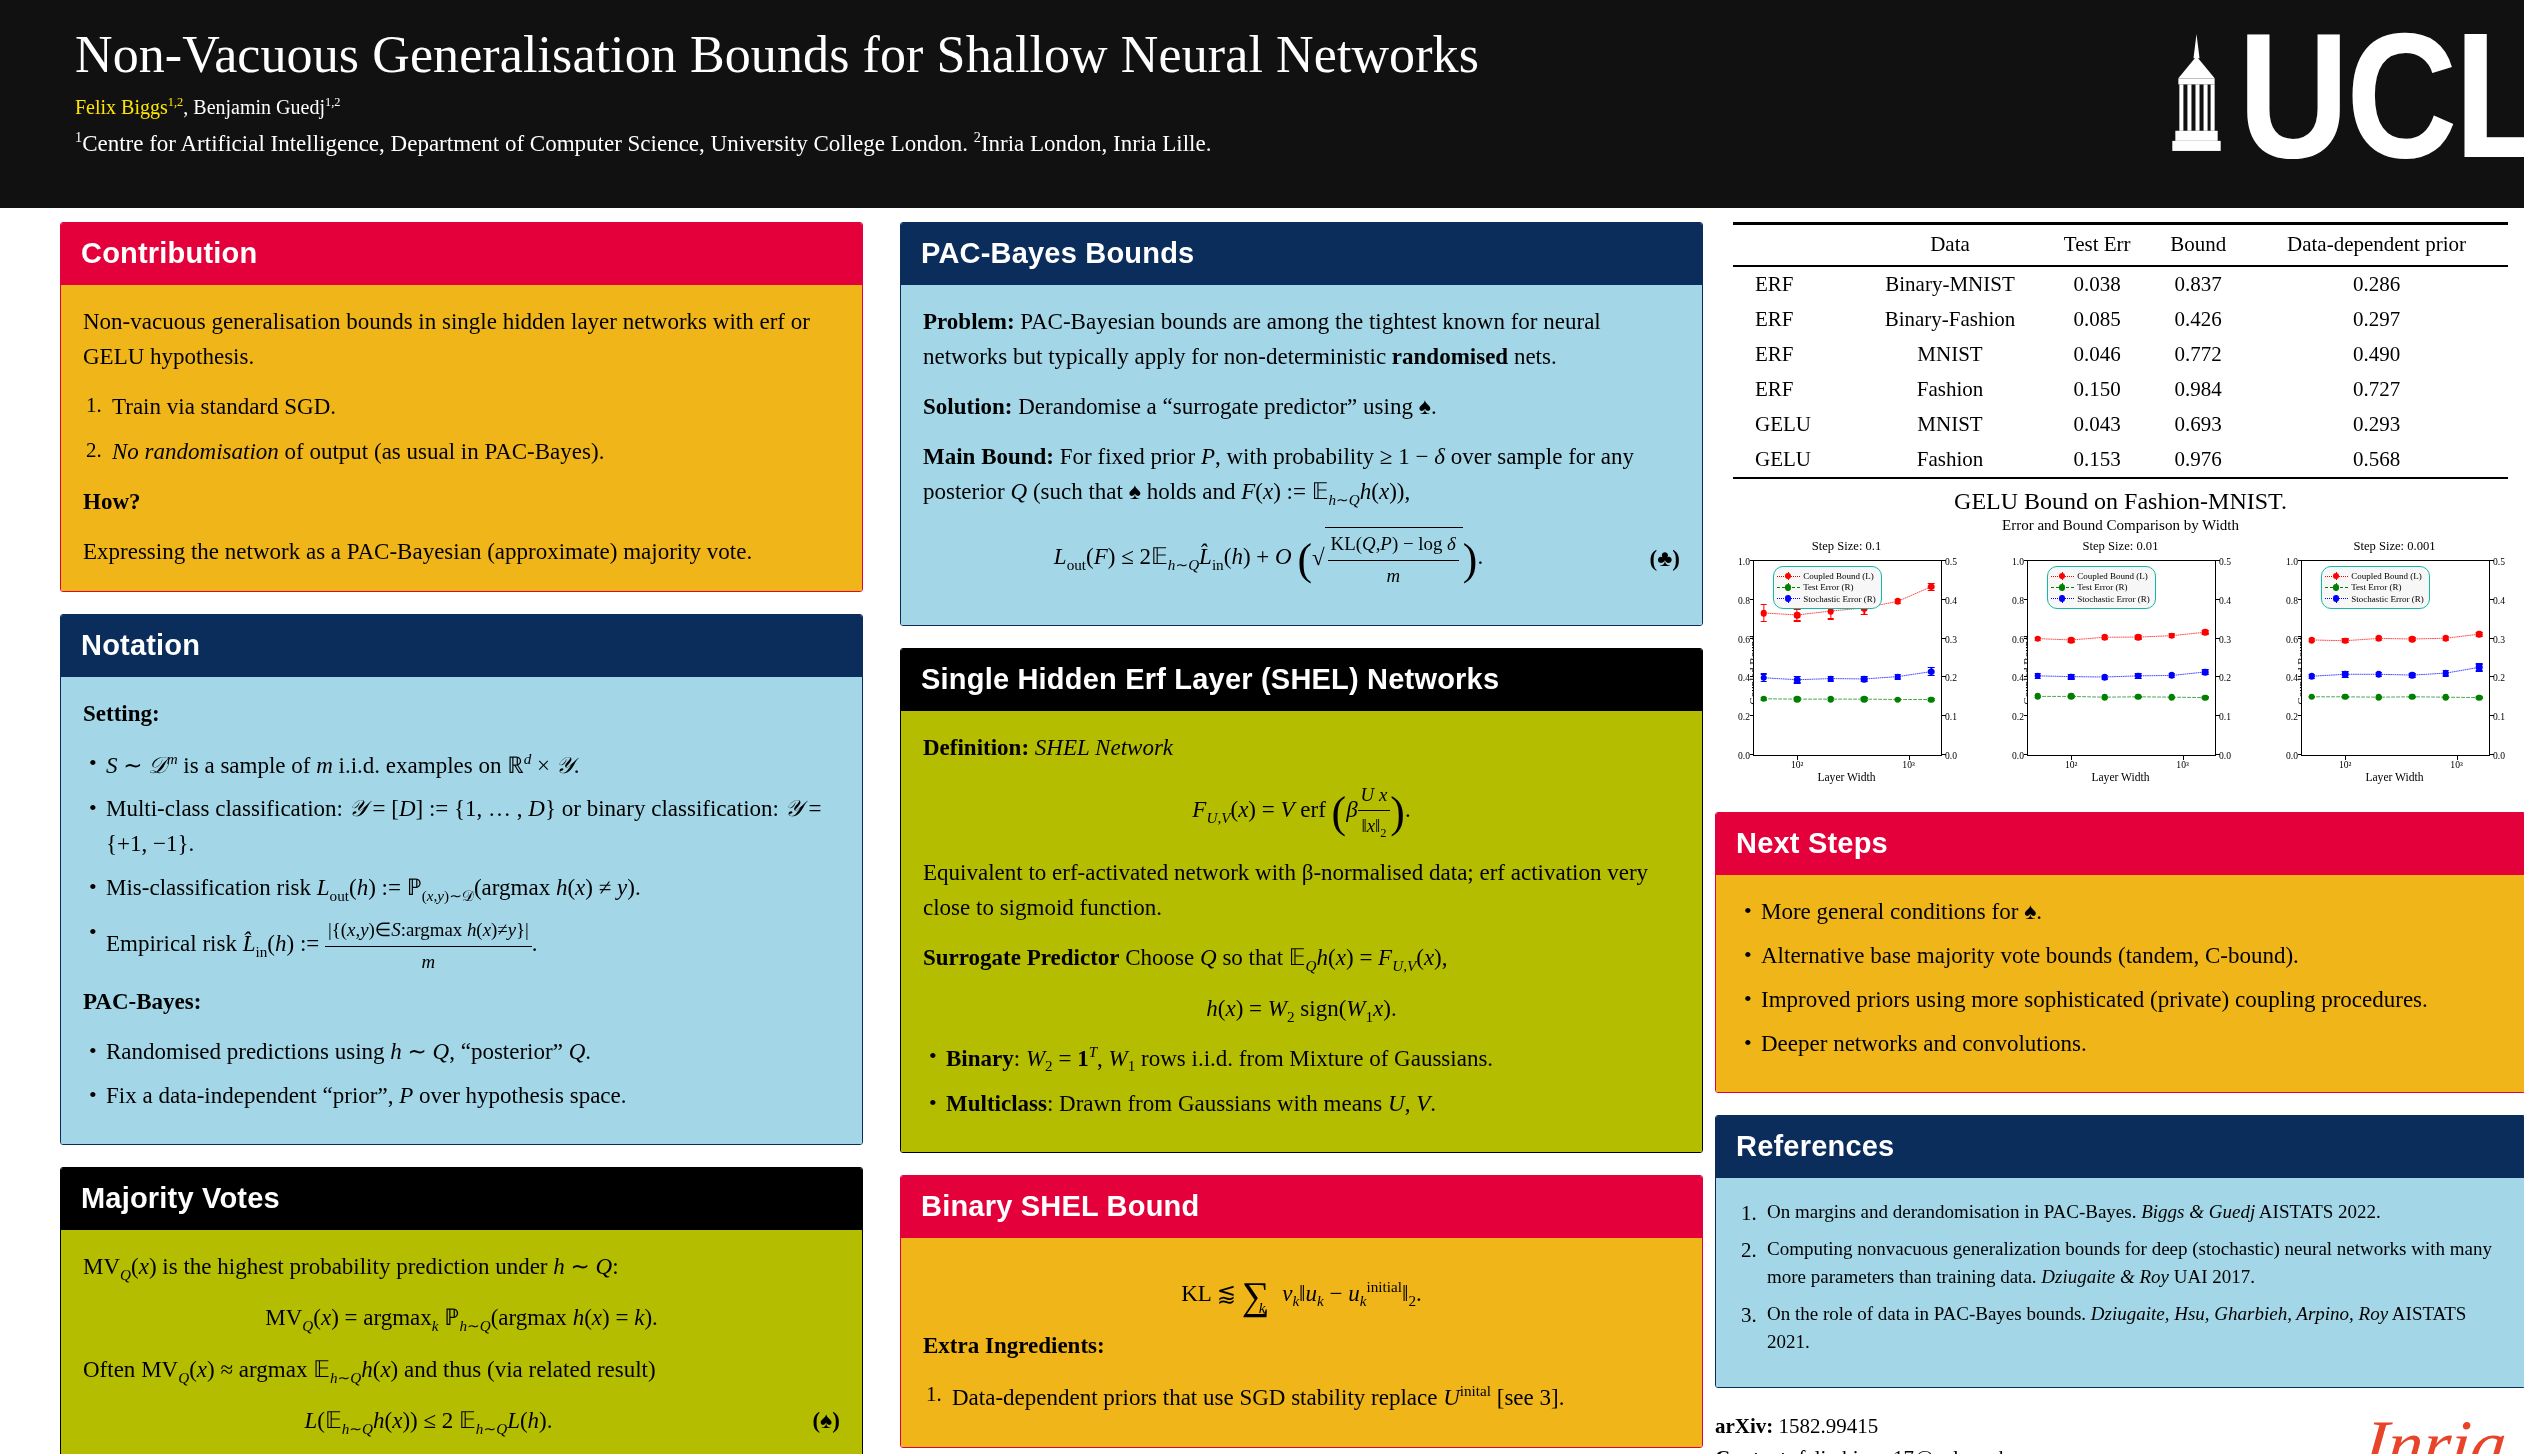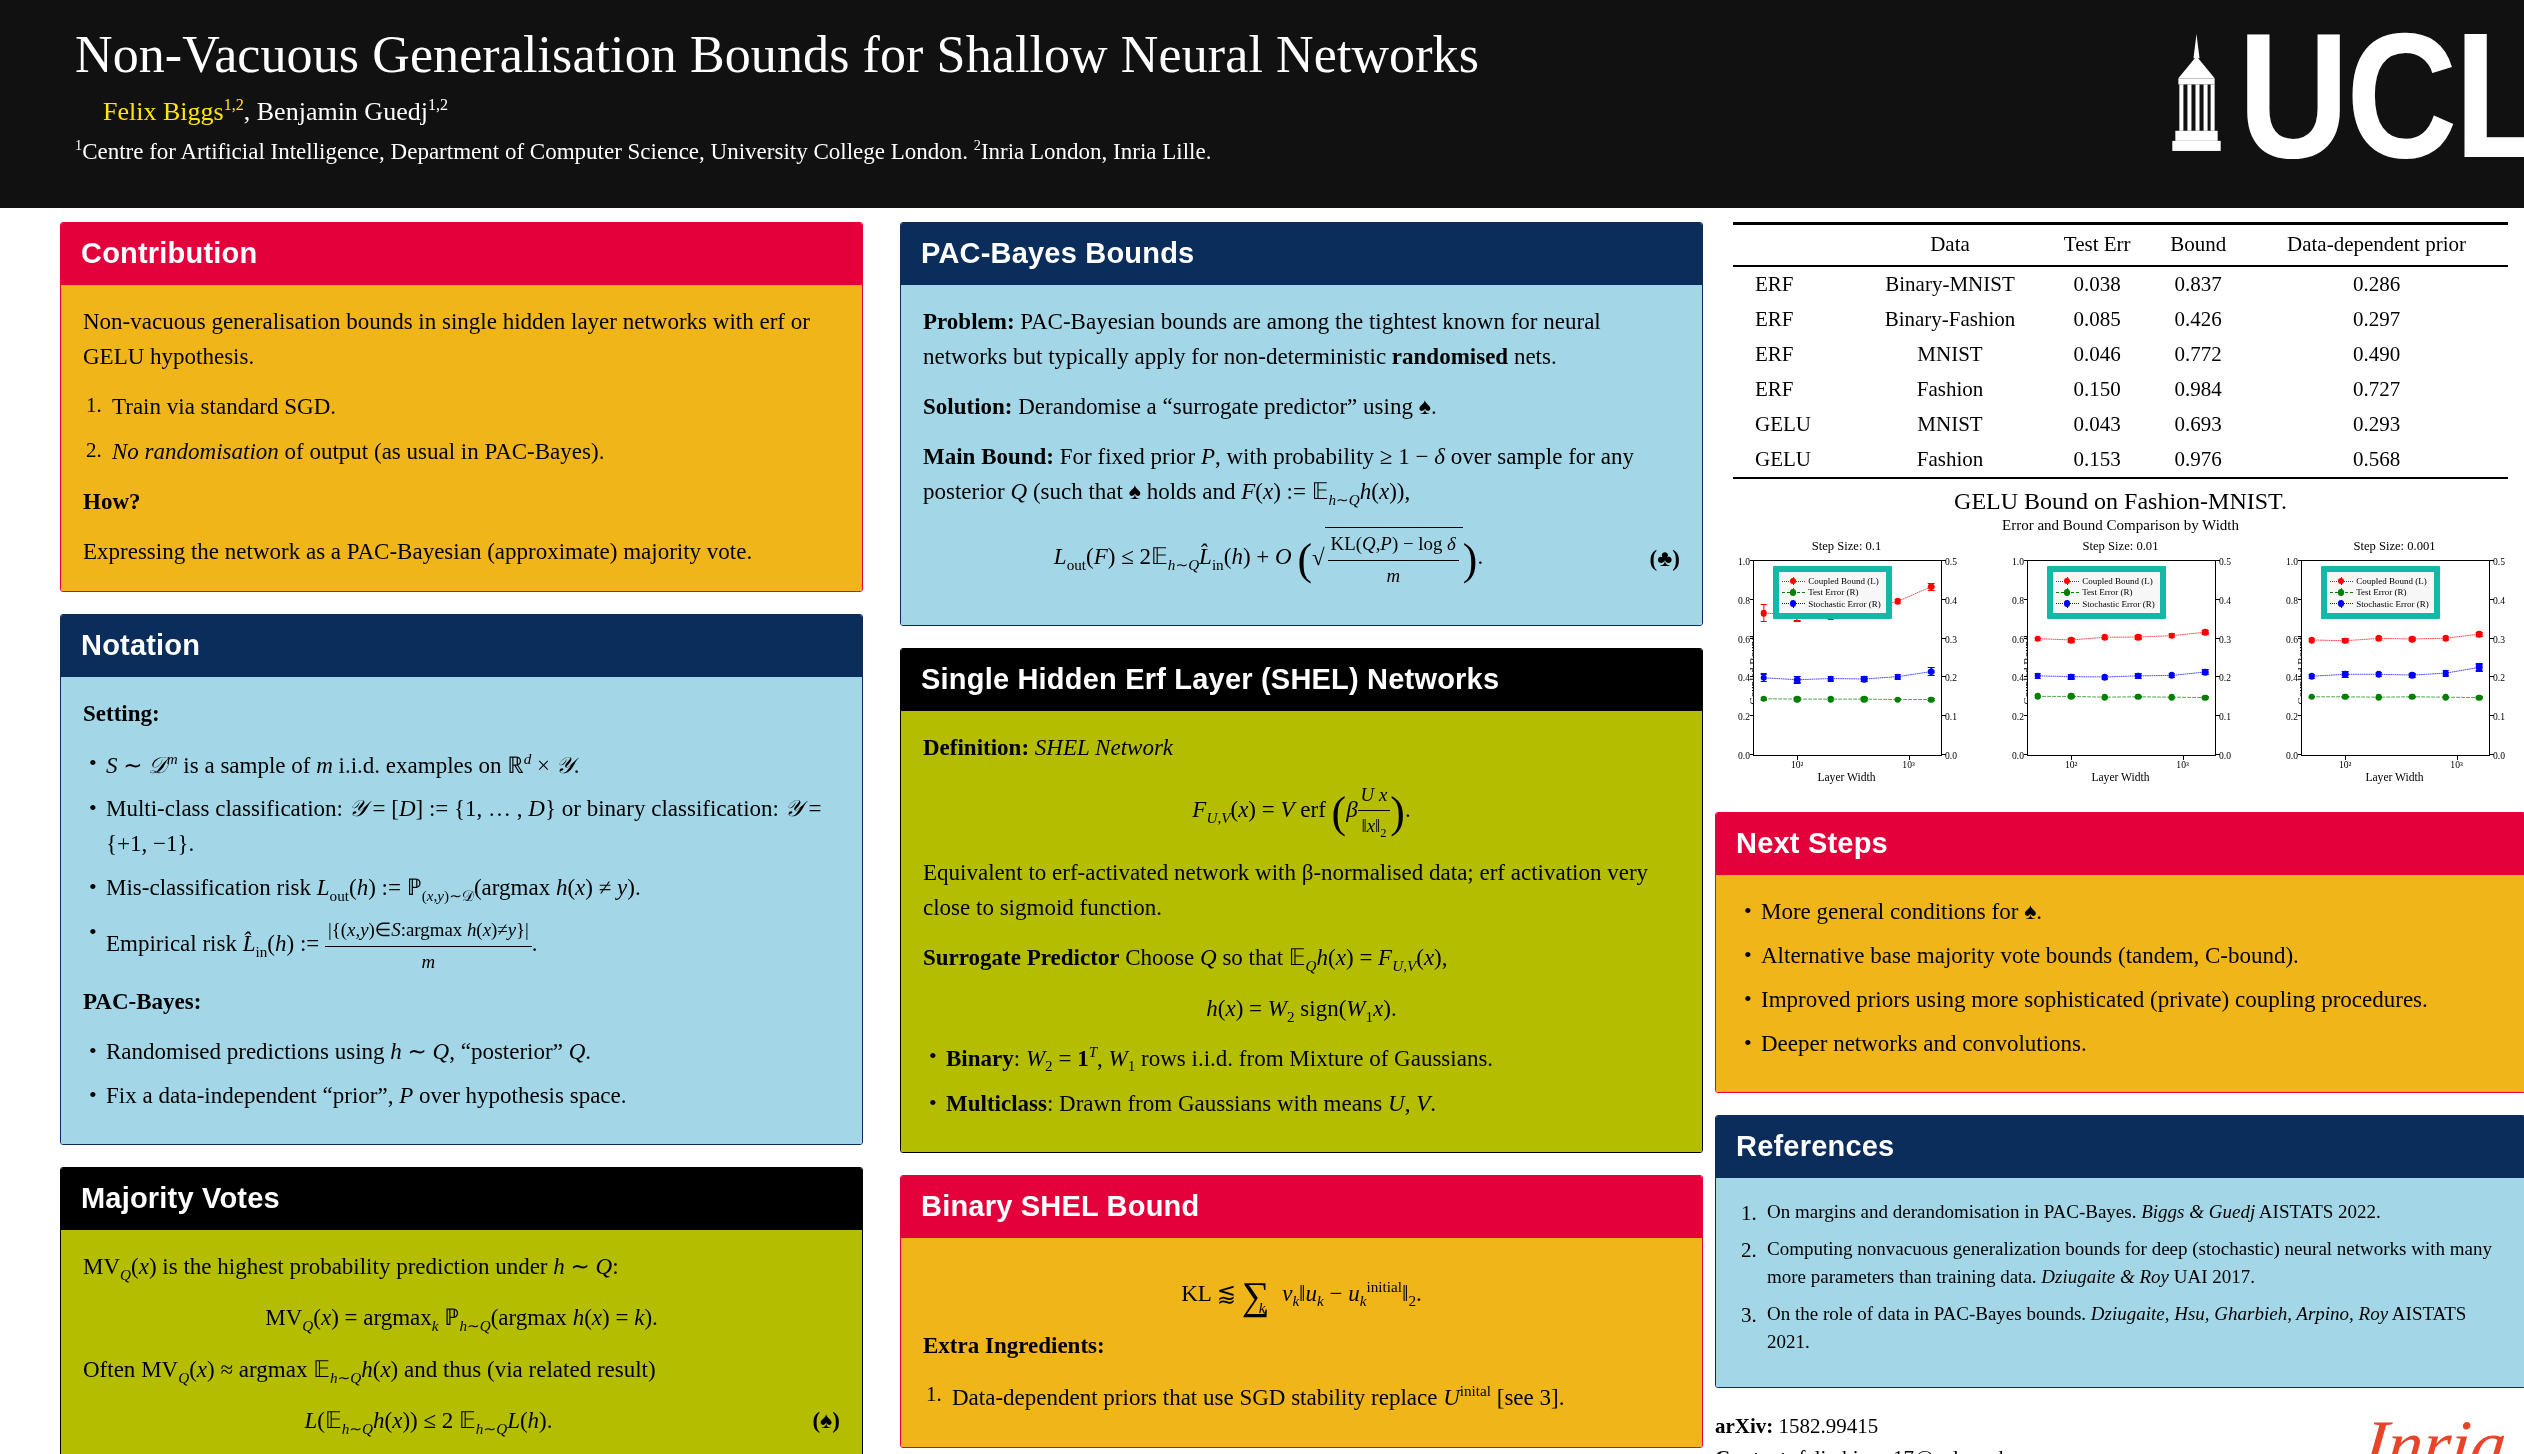--- a/index.html
+++ b/index.html
@@ -17,23 +17,22 @@
     background: #111111;
     color: #ffffff;
   }
   #header-text { position: absolute; left: 75px; top: 26px; width: 1591px; }
   #poster-title {
     font-family: "Liberation Serif", serif;
     font-size: 52px; line-height: 1.12; font-weight: 400;
     letter-spacing: 0.1px; white-space: nowrap;
   }
   #author-line {
-    margin-top: 11px; font-size: 26px; line-height: 1.2;
+    margin-top: 11px; font-size: 20px; line-height: 1.2;
     font-family: "Liberation Serif", serif;
-    margin-left: 28px;
   }
   #author-line .hl { color: #ffe600; }
   #affil-line { margin-top: 10px; font-size: 23px; line-height: 1.25; }
   sup { font-size: 0.62em; vertical-align: super; }
 
   #ucl-logo {
     position: absolute; right: 46px; top: 18px;
     height: 157px; display: flex; align-items: center; gap: 11px;
   }
   #ucl-wordmark {
@@ -164,21 +163,21 @@
     position: absolute; right: 1px; top: 50%; font-size: 11px;
     transform: translateY(-50%) rotate(-90deg); transform-origin: center;
     white-space: nowrap;
   }
   .xlab {
     position: absolute; bottom: 0px; left: 50%; transform: translateX(-50%);
     font-size: 11.6px; white-space: nowrap;
   }
   .legend-box {
     position: absolute; left: 10%; top: 2.5%; background: #f7f7f7;
-    border: 6px solid #14b8a6; border-radius: 1px;
+    border: 1px solid #14b8a6; border-radius: 10px;
     padding: 3px 5px 3px 3px; font-size: 9px; z-index: 5;
   }
   .legend-row { display: flex; align-items: center; gap: 3.5px; margin: 1.3px 0; white-space: nowrap; }
   .legend-mark { position: relative; width: 23px; height: 8px; flex: 0 0 23px; }
   .legend-mark .lm-line {
     position: absolute; left: 0; right: 0; top: 3.5px; height: 1px;
   }
   .legend-mark .lm-dot {
     position: absolute; left: 50%; top: 50%; width: 6.6px; height: 6.6px;
     margin-left: -3.3px; margin-top: -3.3px; border-radius: 50%;

